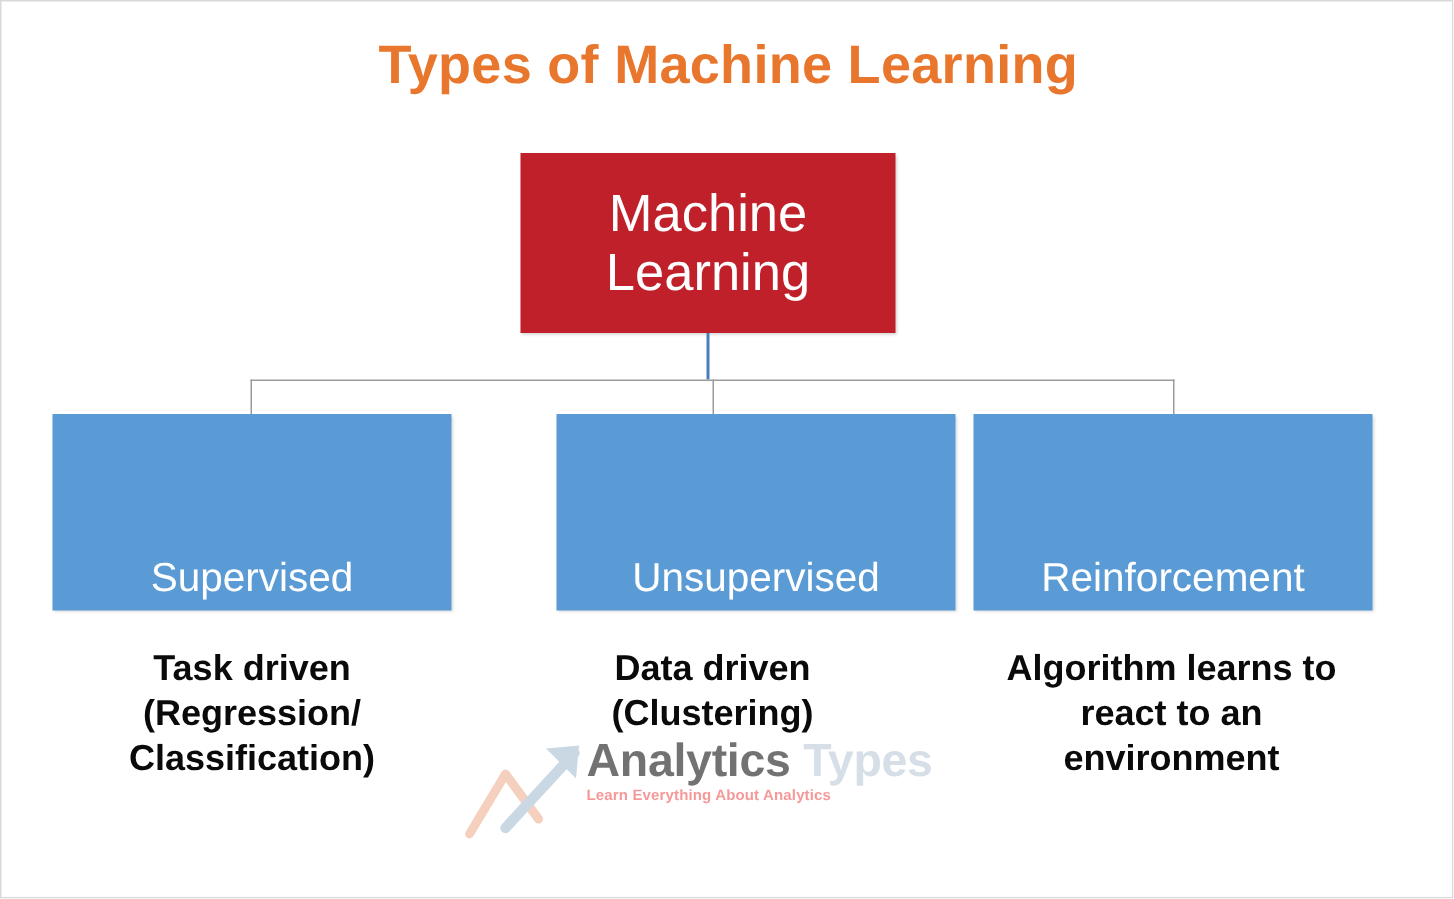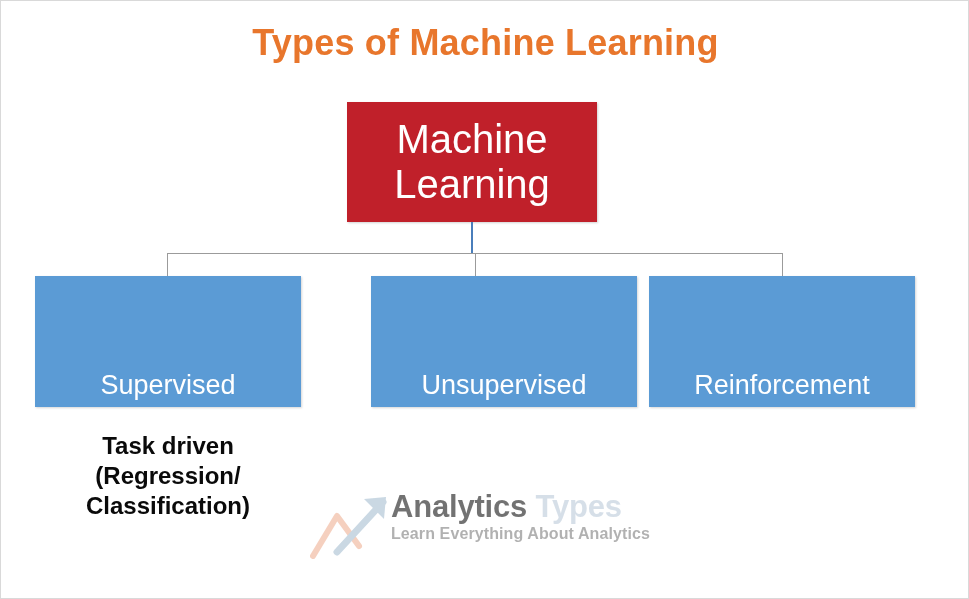--- a/index.html
+++ b/index.html
@@ -43,21 +43,21 @@
     width: 250px;
     height: 120px;
     background: #c0202a;
     display: flex;
     align-items: center;
     justify-content: center;
     box-shadow: 1px 1px 2px rgba(0,0,0,0.18);
   }
   #root-node .node-label {
     color: #ffffff;
-    font-size: 40px;
+    font-size: 35px;
     font-weight: normal;
     text-align: center;
     line-height: 1.12;
     padding: 0 6px;
     white-space: pre-line;
   }
 
   
   .conn {
     position: absolute;
@@ -153,23 +153,23 @@
   #watermark-wordmark {
     font-size: 31px;
     font-weight: bold;
     line-height: 1.05;
     letter-spacing: -0.2px;
     white-space: nowrap;
   }
   .wm-analytics { color: #000000; }
   .wm-vidhya { color: #b6c6d6; }
   #watermark-tagline {
-    font-size: 16px;
-    font-weight: bold;
-    color: #737373;
+    font-size: 10px;
+    font-weight: bold;
+    color: #ef4444;
     letter-spacing: 0.1px;
     margin-top: 1px;
     white-space: nowrap;
   }
 </style>
 </head>
 <body>
 
 <div id="canvas">
 
@@ -192,20 +192,25 @@
   <div class="branch-box" id="branch-box-2">
     <div class="node-label">Unsupervised</div>
   </div>
   <div class="branch-box" id="branch-box-3">
     <div class="node-label">Reinforcement</div>
   </div>
 
   <div class="caption" id="caption-1">Task driven
 (Regression/
 Classification)</div>
+  <div class="caption" id="caption-2">Data driven
+(Clustering)</div>
+  <div class="caption" id="caption-3">Algorithm learns to
+react to an
+environment</div>
 
   <div id="watermark">
     <svg id="watermark-mark" viewBox="0 0 92 72">
       <path d="M6 66 L30 26 L52 56" fill="none" stroke="#edaa8c" stroke-width="6" stroke-linecap="round" stroke-linejoin="round"></path>
       <path d="M30 62 L76 12" fill="none" stroke="#9fb9cd" stroke-width="7" stroke-linecap="round" stroke-linejoin="round"></path>
       <path d="M57 9 L79 7 L77 29 Z" fill="#9fb9cd"></path>
     </svg>
     <div id="watermark-text">
       <div id="watermark-wordmark"><span class="wm-analytics">Analytics</span><span class="wm-vidhya"> Types</span></div>
       <div id="watermark-tagline">Learn Everything About Analytics</div>

